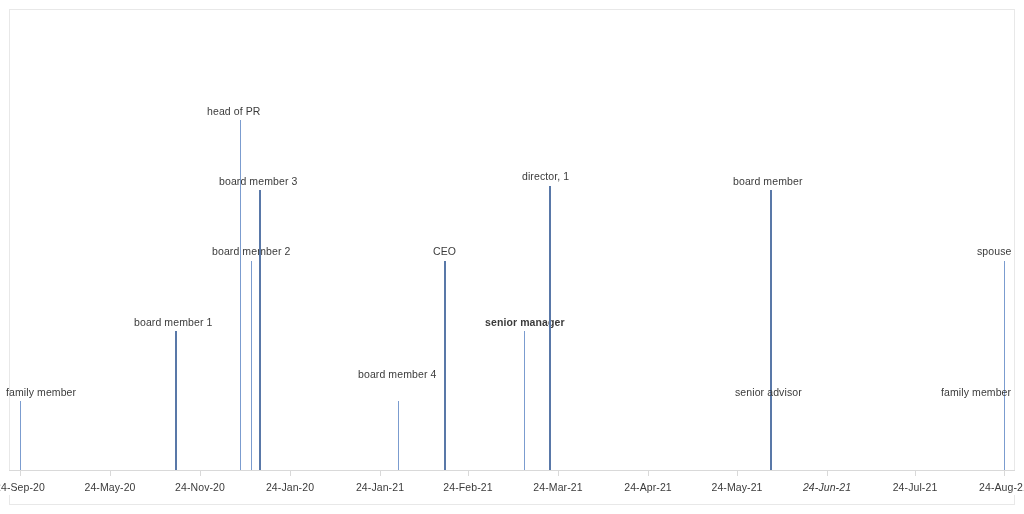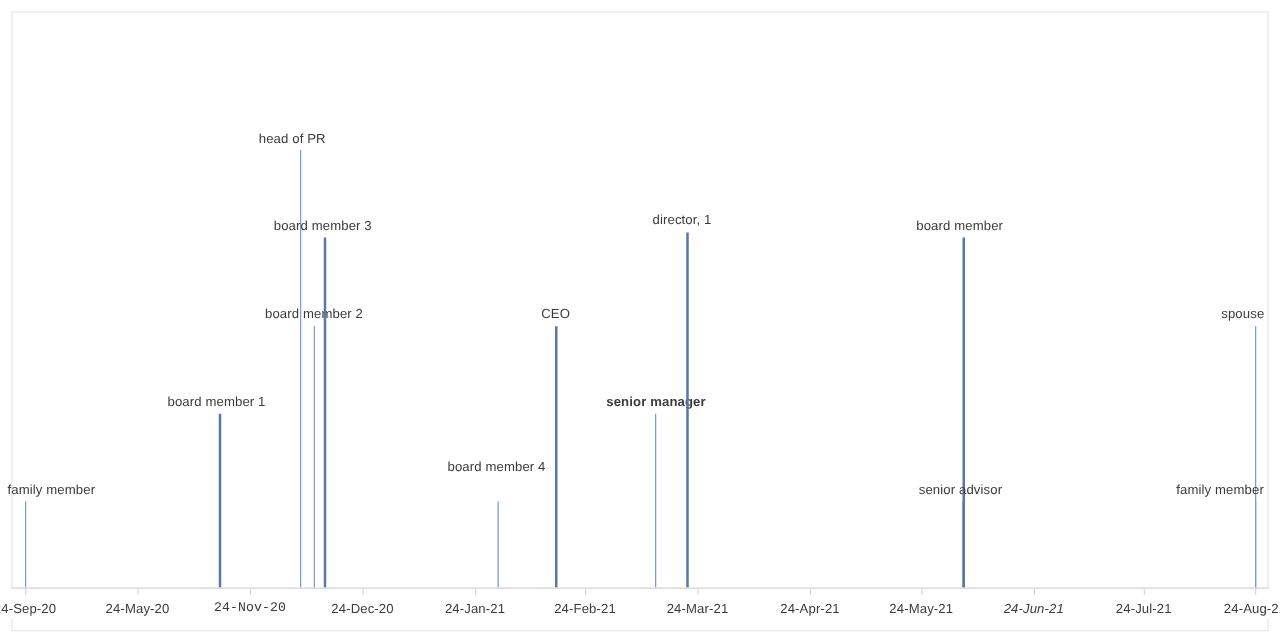--- a/index.html
+++ b/index.html
@@ -118,23 +118,23 @@
 
   <div id="x-axis-line"></div>
 
   <div id="x-axis-ticks">
 
   <div class="tick-mark" style="left: 20px;"></div>
       <div class="tick-label" style="left: 20px;">24-Sep-20</div>
       <div class="tick-mark" style="left: 110px;"></div>
       <div class="tick-label" style="left: 110px;">24-May-20</div>
       <div class="tick-mark" style="left: 200px;"></div>
-      <div class="tick-label" style="left: 200px; font-family: Liberation Mono, monospace;">24-Nov-20</div>
+      <div class="tick-label" style="left: 200px;">24-Nov-20</div>
       <div class="tick-mark" style="left: 290px;"></div>
-      <div class="tick-label" style="left: 290px;">24-Dec-20</div>
+      <div class="tick-label" style="left: 290px;">24-Jan-20</div>
       <div class="tick-mark" style="left: 380px;"></div>
       <div class="tick-label" style="left: 380px;">24-Jan-21</div>
       <div class="tick-mark" style="left: 468px;"></div>
       <div class="tick-label" style="left: 468px;">24-Feb-21</div>
       <div class="tick-mark" style="left: 558px;"></div>
       <div class="tick-label" style="left: 558px;">24-Mar-21</div>
       <div class="tick-mark" style="left: 648px;"></div>
       <div class="tick-label" style="left: 648px;">24-Apr-21</div>
       <div class="tick-mark" style="left: 737px;"></div>
       <div class="tick-label" style="left: 737px;">24-May-21</div>

